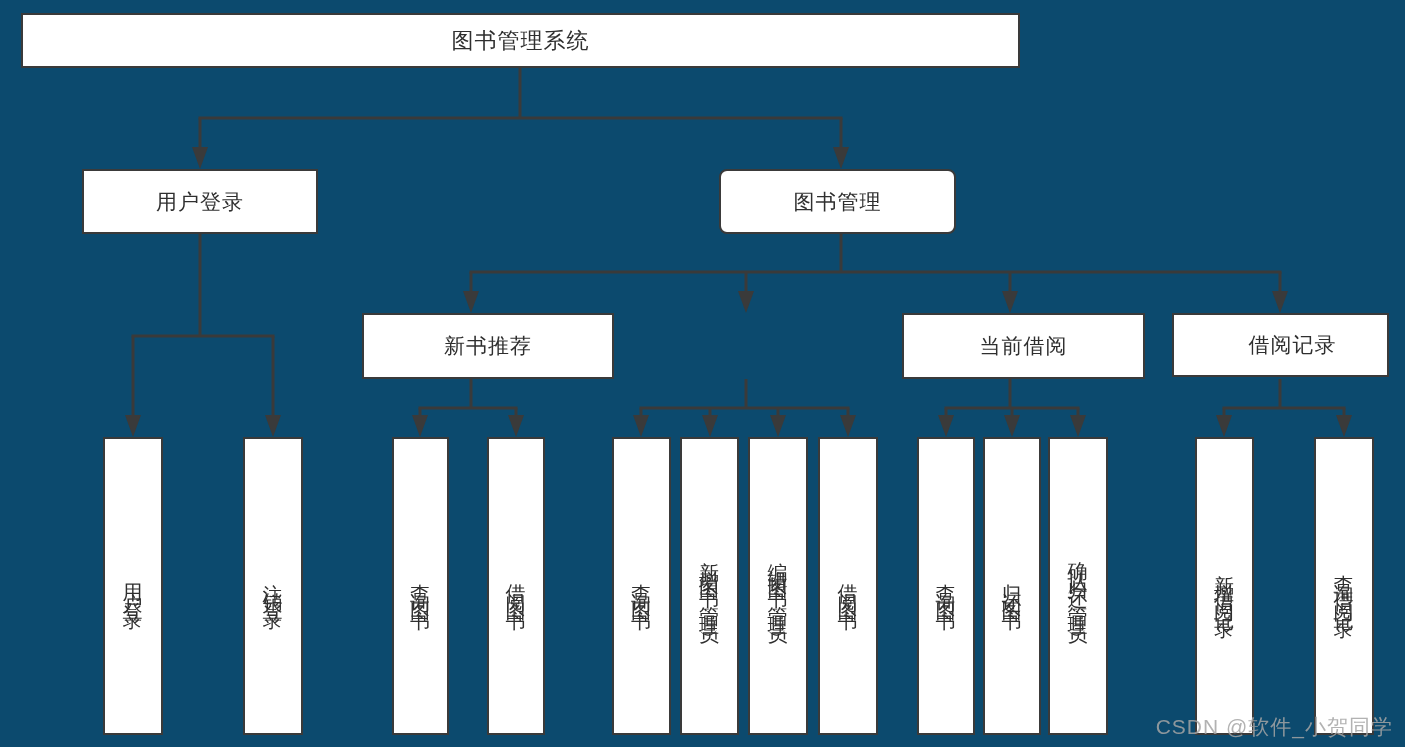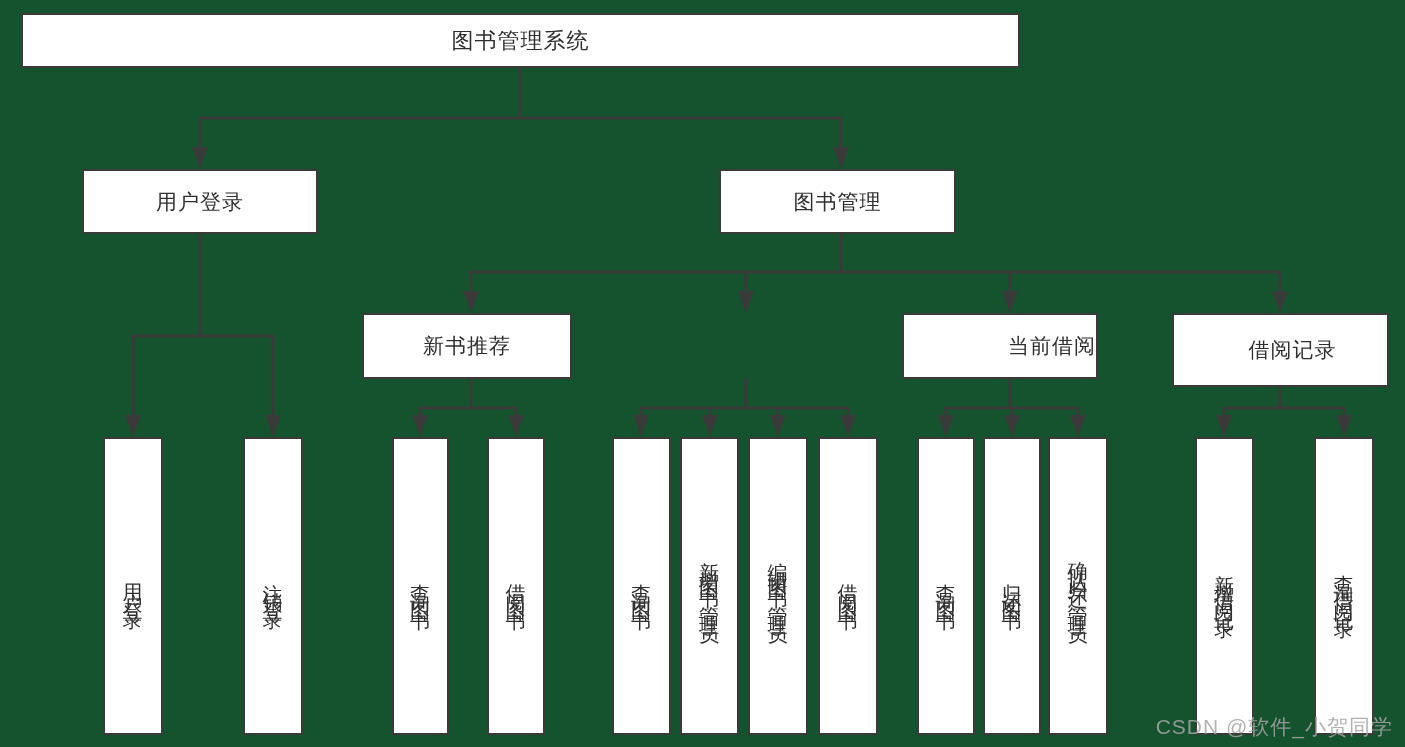--- a/index.html
+++ b/index.html
@@ -1,19 +1,19 @@
 <!DOCTYPE html>
 <html><head>
 <meta charset="utf-8">
 <style>
   html,body{margin:0;padding:0;background:#ffffff;}
   #canvas{
     position:relative;
     width:1405px;height:747px;
-    background:#14532d;
+    background:#0c4a6e;
     font-family:"Liberation Sans","DejaVu Sans",sans-serif;
     overflow:hidden;
   }
   #connectors{position:absolute;left:0;top:0;z-index:1;}
   .node{
     position:absolute;
     box-sizing:border-box;
     background:#ffffff;
     border:2.5px solid #3a3a3a;
     display:flex;
@@ -107,31 +107,31 @@
       <polygon points="1344,437 1336,415 1352,415" fill="#3a3a3a"></polygon>
     </svg>
 
   <div class="node h root" style="left:21px;top:13px;width:999px;height:55px;">
     <span class="lbl">图书管理系统</span>
   </div>
 
   <div class="node h" style="left:82px;top:169px;width:236px;height:65px;">
     <span class="lbl">用户登录</span>
   </div>
-  <div class="node h" style="left:719px;top:169px;width:237px;height:65px;">
+  <div class="node h" style="left:719px;top:169px;width:237px;height:65px;border-radius:8px;">
     <span class="lbl">图书管理</span>
   </div>
 
-  <div class="node h" style="left:362px;top:313px;width:210px;height:66px;align-items:center;">
+  <div class="node h" style="left:362px;top:313px;width:252px;height:66px;align-items:center;">
     <span class="lbl">新书推荐</span>
   </div>
-  <div class="node h" style="left:902px;top:313px;width:196px;height:66px;justify-content:flex-end;">
+  <div class="node h" style="left:902px;top:313px;width:243px;height:66px;">
     <span class="lbl">当前借阅</span>
   </div>
-  <div class="node h" style="left:1172px;top:313px;width:217px;height:74px;padding-left:24px;">
+  <div class="node h" style="left:1172px;top:313px;width:217px;height:64px;padding-left:24px;">
     <span class="lbl">借阅记录</span>
   </div>
 
   <div class="node v" style="left:103px;top:437px;width:60px;height:298px;">
     <span class="lbl">用户登录</span>
   </div>
   <div class="node v" style="left:243px;top:437px;width:60px;height:298px;">
     <span class="lbl">注销登录</span>
   </div>
   <div class="node v" style="left:392px;top:437px;width:57px;height:298px;">

